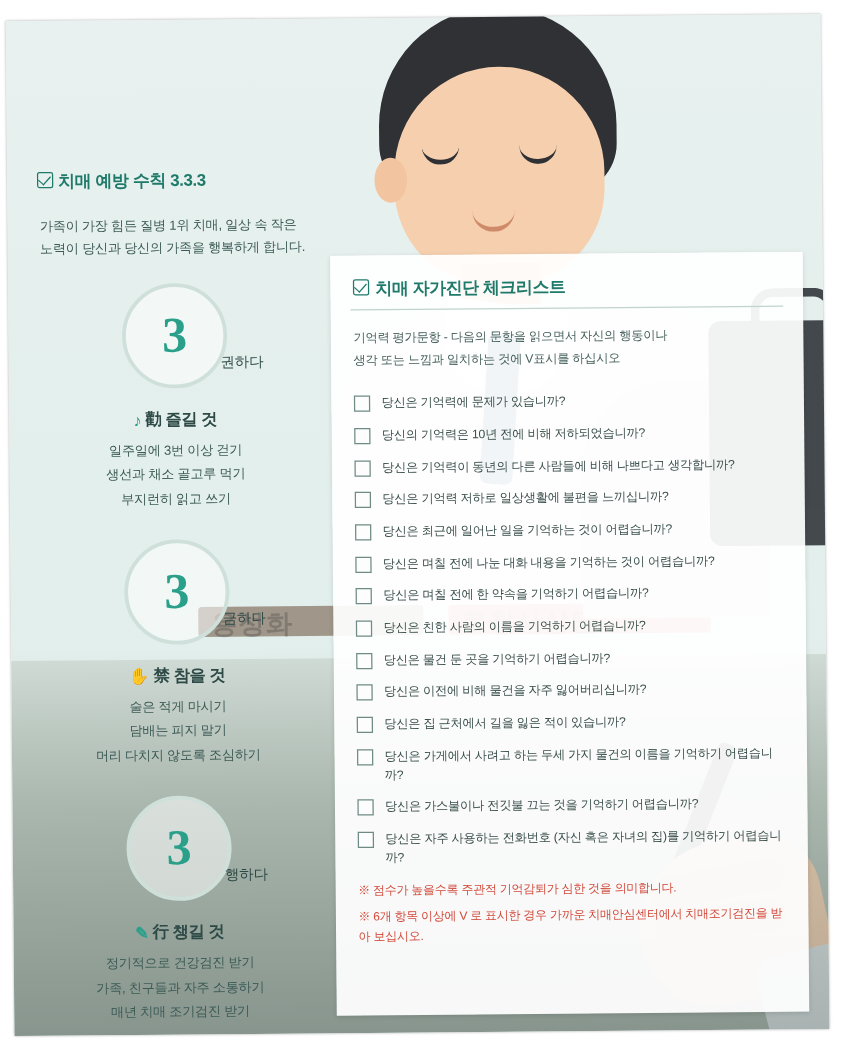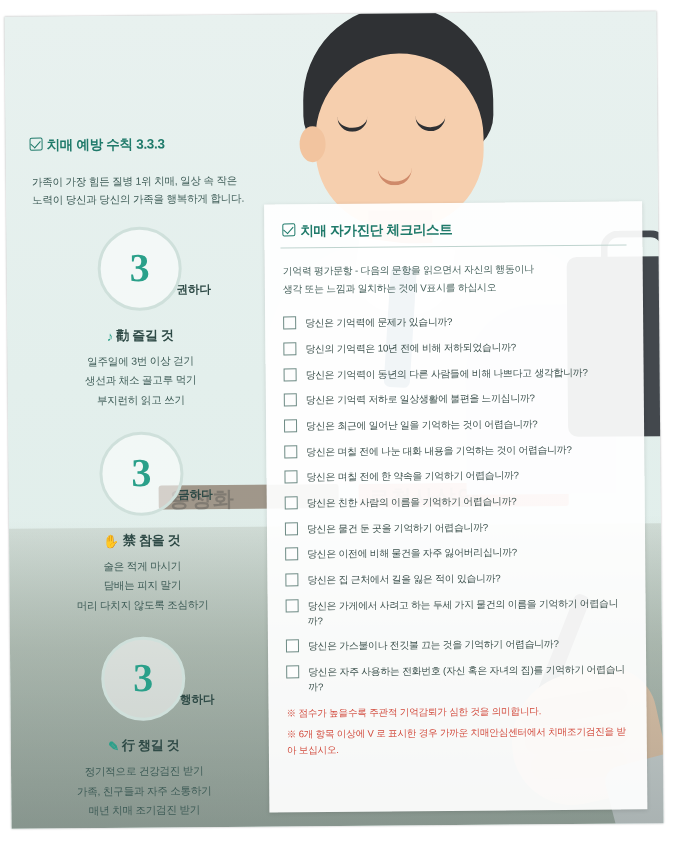--- a/index.html
+++ b/index.html
@@ -272,21 +272,21 @@
     transform: translateY(-52%);
     font-size: 40px;
     font-weight: 700;
     color: #2aa08a;
     font-family: "Liberation Serif", serif;
   }
   .ring .tag {
     position: absolute;
     right: -32px; bottom: 10px;
     font-size: 11.5px;
-    font-weight: 700;
+    font-weight: 400;
     color: #2e4a46;
     white-space: nowrap;
   }
   .badge-head {
     margin-top: 16px;
     font-size: 13px;
     font-weight: 700;
     color: #2e4a46;
     letter-spacing: -0.3px;
   }

